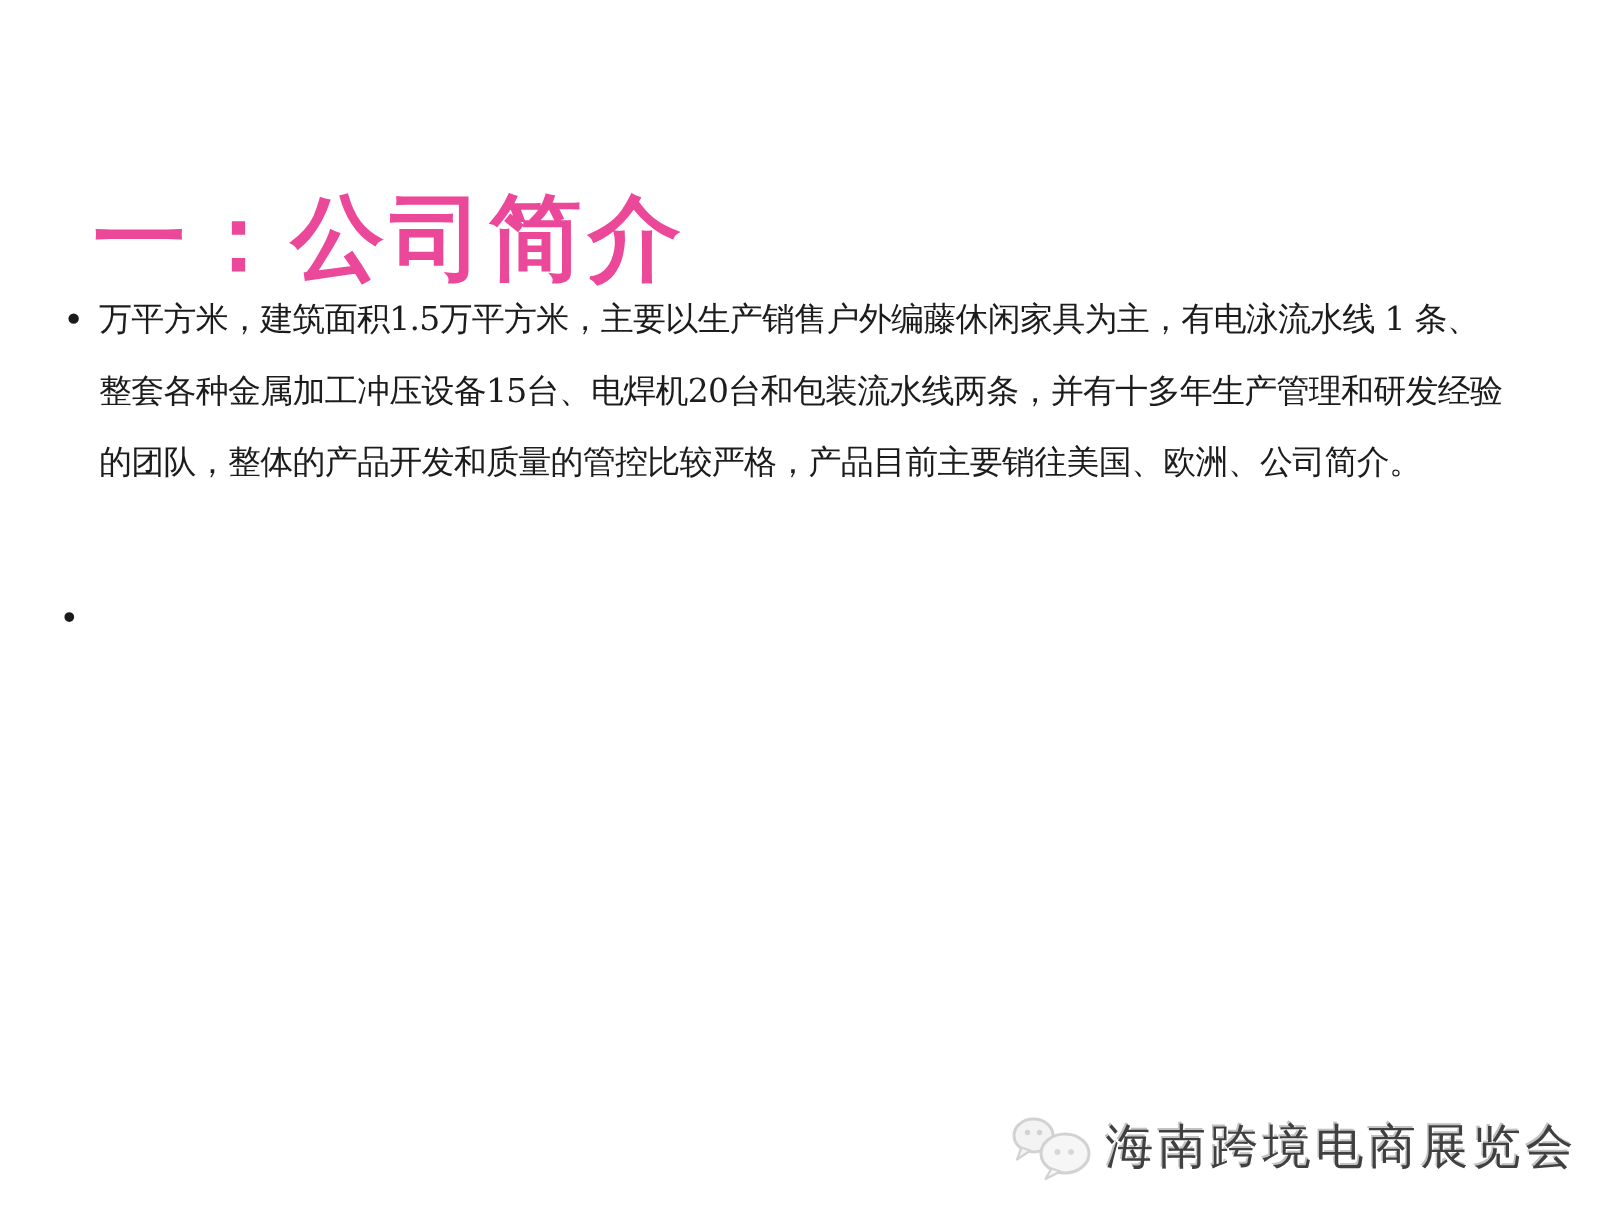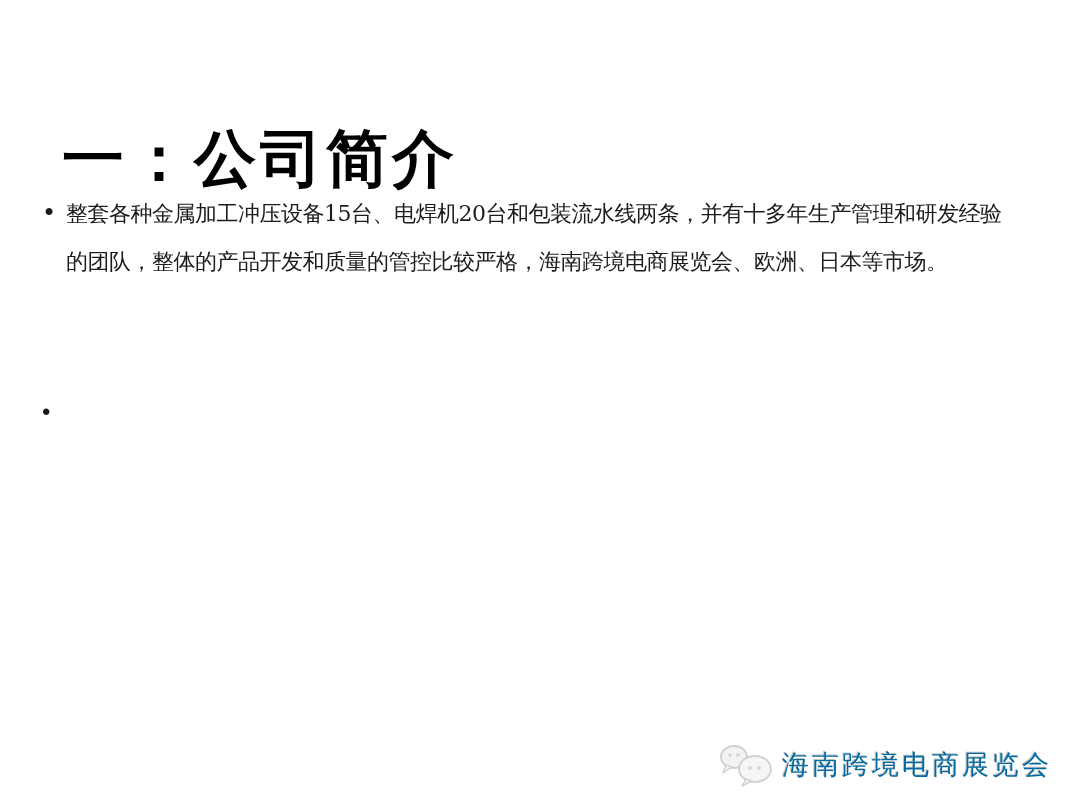--- a/index.html
+++ b/index.html
@@ -14,21 +14,21 @@
   .slide { position: absolute; inset: 0; background: #ffffff; }
 
   .title {
     position: absolute;
     left: 62px; top: 80px;
     font-family: "DejaVu Serif", serif;
     font-weight: bold;
     font-size: 62px;
     line-height: 74px;
     letter-spacing: 4px;
-    color: #000000;
+    color: #ec4899;
     white-space: nowrap;
   }
 
   .bullet { position: absolute; left: 66px; right: 30px; }
   .bullet .marker {
     position: absolute;
     left: -24px;
     top: 0;
     width: 20px;
     line-height: 47.5px;
@@ -59,39 +59,40 @@
 
   .watermark {
     position: absolute;
     right: 28px; bottom: 22px;
     display: flex;
     align-items: center;
     gap: 8px;
   }
   .watermark-text {
     font-family: Liberation Serif, serif;
-    font-size: 27px;
+    font-size: 32px;
     letter-spacing: 3px;
-    color: #0369a1;
+    color: #404040;
     text-shadow: 1px 1px 0 #ffffff, -1px -1px 0 #c2c2c2;
     white-space: nowrap;
   }
   .wm-icon { display: block; }
 </style>
 </head>
 <body>
 
 <div class="slide">
 
   <h1 class="title">一：公司简介</h1>
 
   <div class="bullet zh">
     <span class="marker">•</span>
+    <div class="ln">万平方米，建筑面积1.5万平方米，主要以生产销售户外编藤休闲家具为主，有电泳流水线 1 条、</div>
     <div class="ln">整套各种金属加工冲压设备15台、电焊机20台和包装流水线两条，并有十多年生产管理和研发经验</div>
-    <div class="ln">的团队，整体的产品开发和质量的管控比较严格，海南跨境电商展览会、欧洲、日本等市场。</div>
+    <div class="ln">的团队，整体的产品开发和质量的管控比较严格，产品目前主要销往美国、欧洲、公司简介。</div>
   </div>
 
   <div class="bullet en">
     <span class="marker">•</span>
   </div>
 
   <div class="watermark">
     <svg class="wm-icon" width="56" height="46" viewBox="0 0 56 46" aria-hidden="true">
 
       <ellipse cx="16" cy="15" rx="13" ry="11" fill="#f3f3f3" stroke="#d2d2d2" stroke-width="2"></ellipse>

